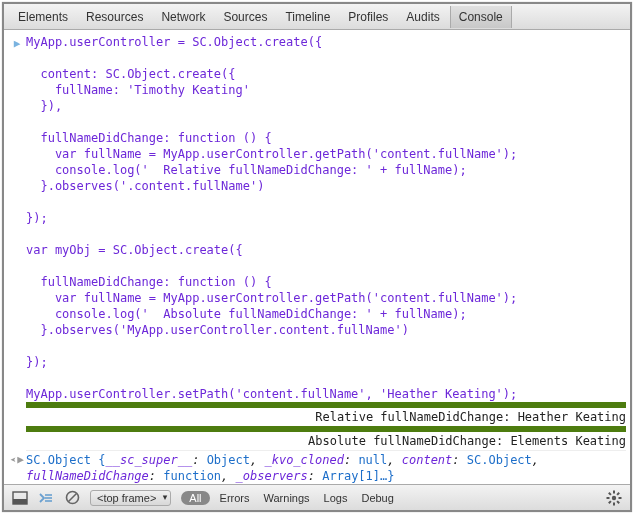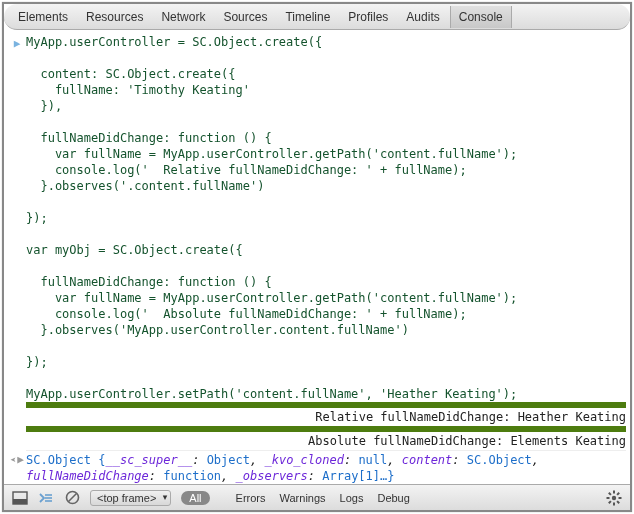--- a/index.html
+++ b/index.html
@@ -8,28 +8,28 @@
 .window { border: 2px solid #888; width: 630px; height: 510px; margin: 2px; background: #fff; display: flex; flex-direction: column; box-shadow: 0 0 1px rgba(0,0,0,0.3); }
 .titlebar { height: 22px; background: linear-gradient(#eaeaea, #d4d4d4); border-bottom: 1px solid #aaa; display: flex; align-items: center; position: relative; }
 .traffic { display: flex; gap: 6px; margin-left: 8px; }
 .traffic span { width: 12px; height: 12px; border-radius: 50%; border: 1px solid rgba(0,0,0,0.2); }
 .tl-red { background: radial-gradient(circle at 40% 35%, #ff8a80, #ff5f57); }
 .tl-yellow { background: radial-gradient(circle at 40% 35%, #ffe083, #ffbd2e); }
 .tl-green { background: radial-gradient(circle at 40% 35%, #a8e6a1, #28c940); }
 .title-text { position: absolute; left: 50%; transform: translateX(-50%); color: #333; font-size: 12px; }
 .pop-icon { margin-left: auto; margin-right: 6px; width: 14px; height: 14px; opacity: 0.5; }
 
-.tabs { height: 26px; background: linear-gradient(#f3f3f3, #dcdcdc); border-bottom: 1px solid #aaa; display: flex; align-items: center; padding: 12px 6px; gap: 2px; border-radius: 13px; }
+.tabs { height: 26px; background: linear-gradient(#f3f3f3, #dcdcdc); border-bottom: 1px solid #aaa; display: flex; align-items: center; padding: 12px 6px; gap: 2px; }
 .tab { padding: 4px 8px; color: #333; font-size: 12px; }
 .tab.active { background: linear-gradient(#e0e0e0, #c8c8c8); border-left: 1px solid #aaa; border-right: 1px solid #aaa; }
 
 .content { flex: 1; overflow: auto; font-family: Menlo, Monaco, Consolas, monospace; font-size: 12px; line-height: 16px; padding: 4px 0; }
 .row { display: flex; align-items: flex-start; padding: 0 4px; }
 .gutter { width: 18px; flex-shrink: 0; display: flex; align-items: flex-start; justify-content: center; padding-top: 2px; color: #888; }
-.code { white-space: pre; color: #14532d; flex: 1; padding-right: 8px; }
+.code { white-space: pre; color: #6d28d9; flex: 1; padding-right: 8px; }
 .output { white-space: pre; color: #222; flex: 1; border-top: 6px solid #4d7c0f; padding: 1px 0; text-align: right; }
 .obj-line { white-space: pre-wrap; color: #222; flex: 1; border-top: 1px solid #eee; font-style: italic; padding: 1px 0; }
 .kblue { color: #1d6ec9; font-style: normal; }
 .kred { color: #6d28d9; font-style: italic; }
 .arrow { color: #7ab3e0; font-size: 11px; }
 .gray-arrow { color: #999; font-size: 11px; }
 
 .footer { height: 26px; background: linear-gradient(#f3f3f3, #dcdcdc); border-top: 1px solid #aaa; display: flex; align-items: center; padding: 0 8px; gap: 10px; }
 .footer .ic { width: 16px; height: 16px; display: flex; align-items: center; justify-content: center; color: #555; }
 .frame-select { font-family: "Lucida Grande", sans-serif; font-size: 11px; color: #333; background: linear-gradient(#f0f0f0,#d8d8d8); border: 1px solid #aaa; border-radius: 3px; padding: 1px 14px 1px 6px; position: relative; }
@@ -121,21 +121,21 @@
         </svg>
     </div>
     <div class="ic">
       <svg width="15" height="15" viewBox="0 0 15 15">
           <circle cx="7.5" cy="7.5" r="6" fill="none" stroke="#666" stroke-width="1.6"></circle>
           <line x1="3.5" y1="11.5" x2="11.5" y2="3.5" stroke="#666" stroke-width="1.6"></line>
         </svg>
     </div>
     <div class="frame-select">&lt;top frame&gt;</div>
     <div class="pill">All</div>
-    <div id="footerfilters" style="display:flex; gap:14px;margin-left:16px;">
+    <div id="footerfilters" style="display:flex; gap:14px;">
         <span class="flink">Errors</span>
         <span class="flink">Warnings</span>
         <span class="flink">Logs</span>
         <span class="flink">Debug</span>
       </div>
     <div class="ic gear">
       <svg width="16" height="16" viewBox="0 0 16 16">
           <circle cx="8" cy="8" r="2.2" fill="#555"></circle>
           <g stroke="#555" stroke-width="2">
             <line x1="8" y1="0.5" x2="8" y2="3.5"></line>

